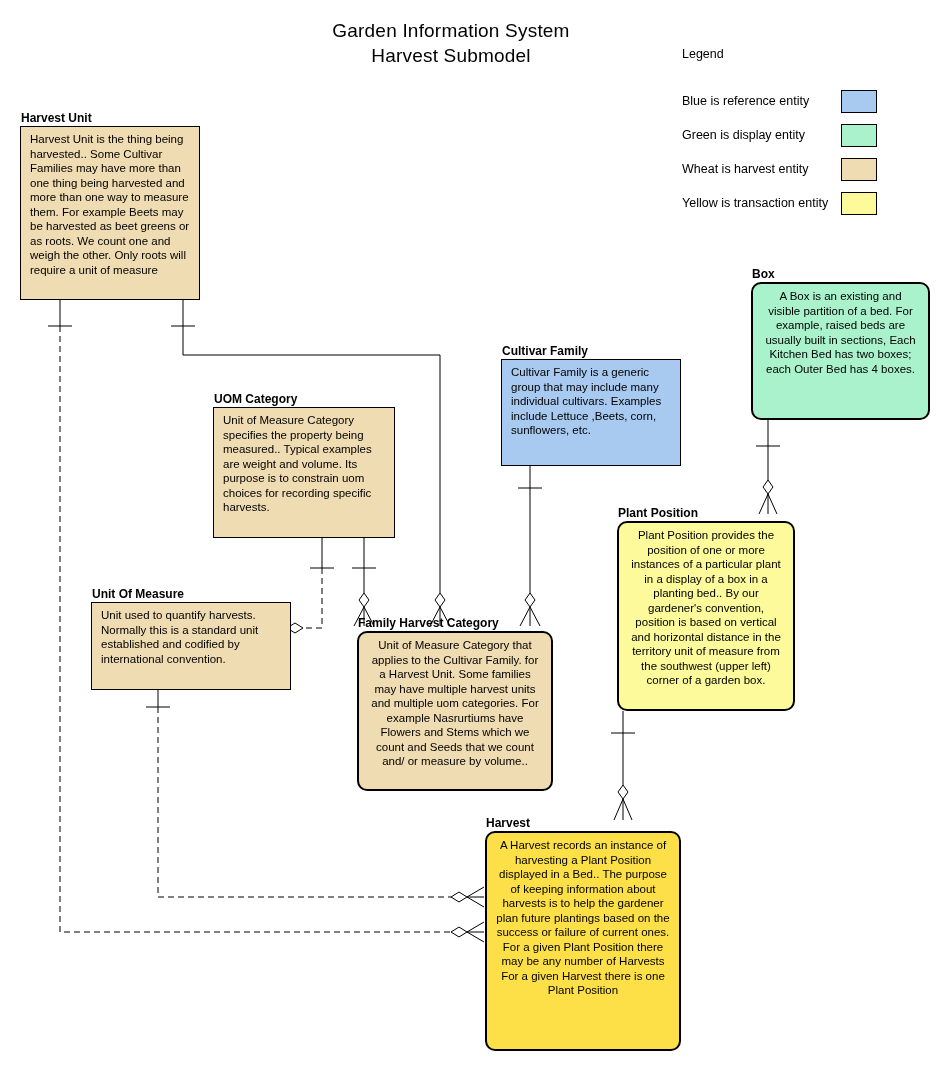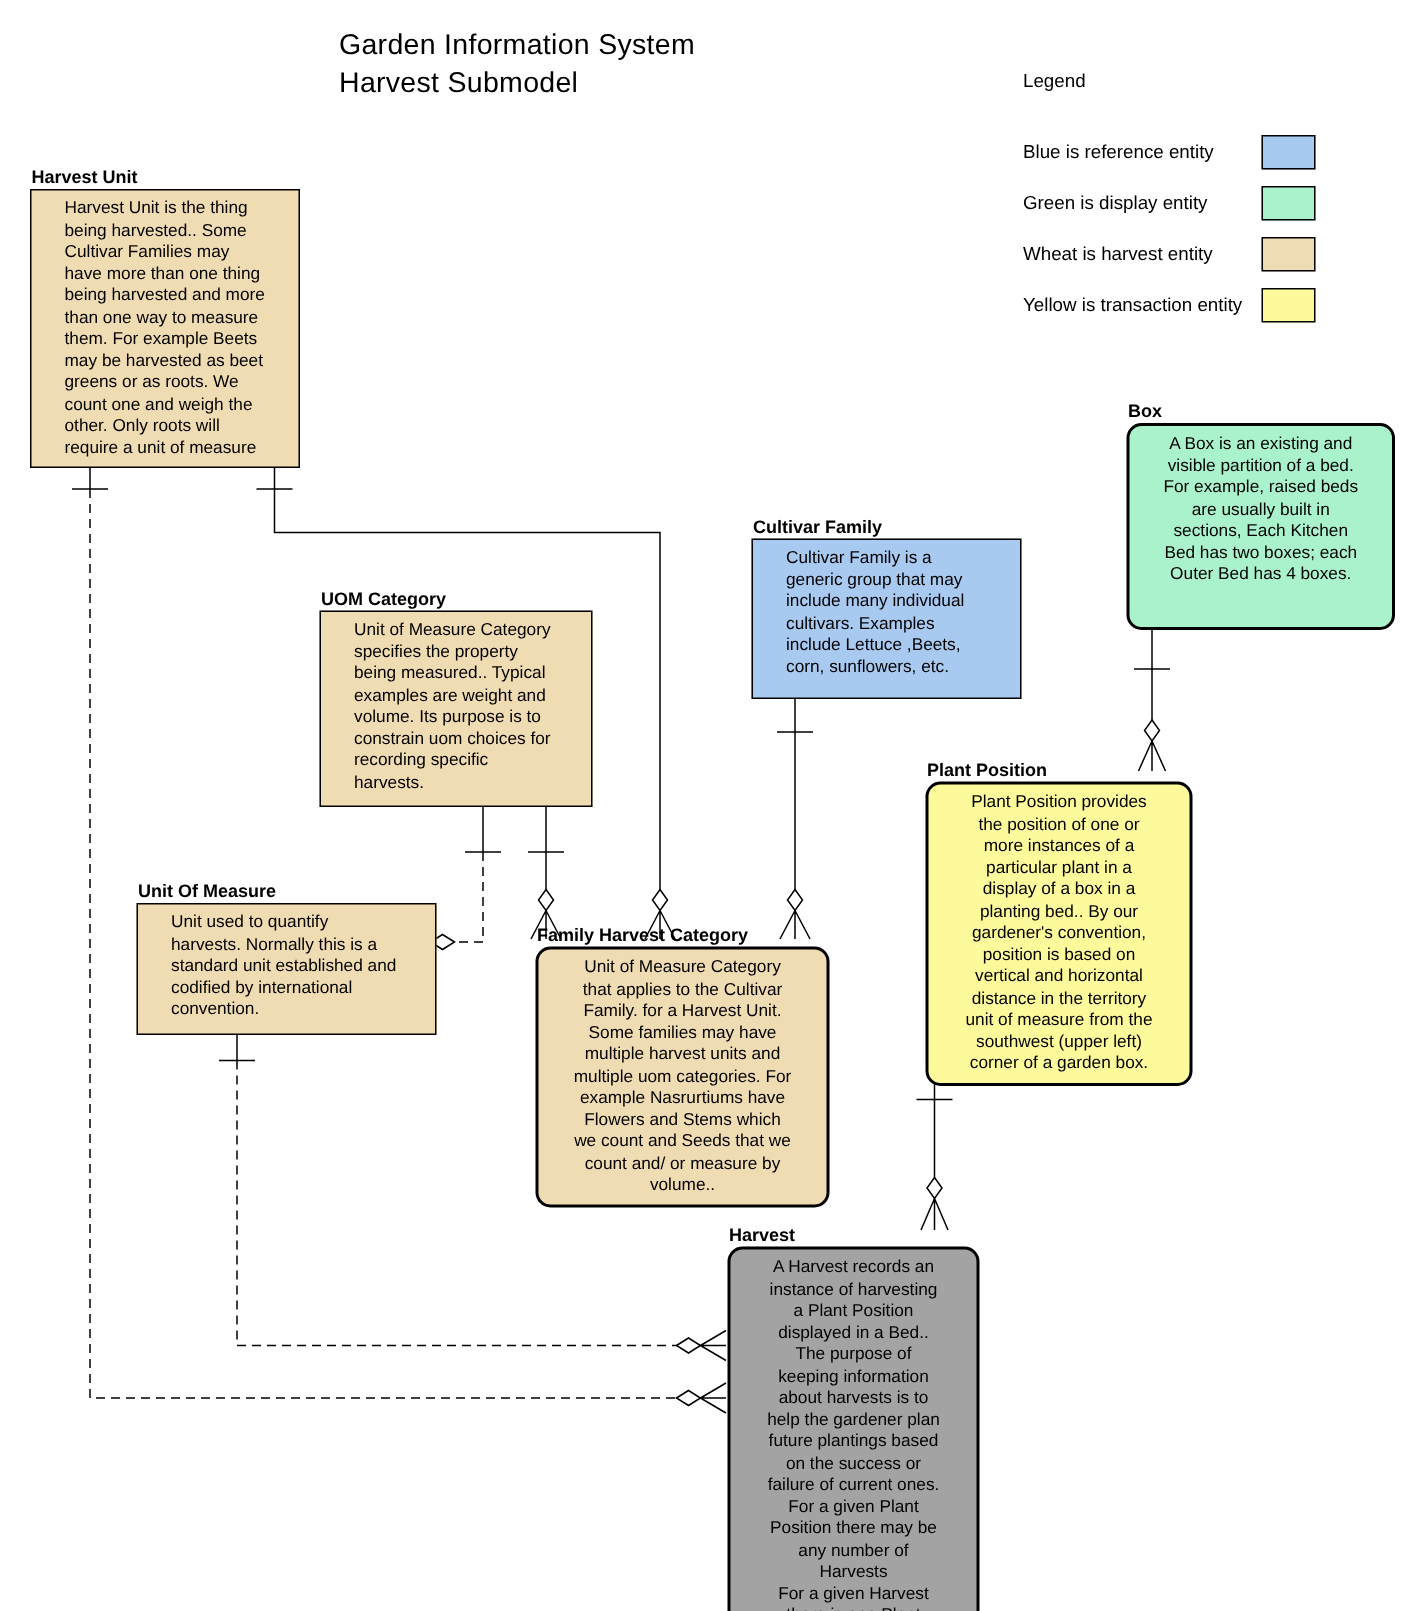--- a/index.html
+++ b/index.html
@@ -1,28 +1,28 @@
 <!DOCTYPE html>
 <html><head>
 <meta charset="utf-8">
 <style>
   html,body{margin:0;padding:0;background:#fff;}
   #stage{
     position:relative;width:952px;height:1074px;background:#ffffff;
     font-family:"Liberation Sans", sans-serif;color:#000;overflow:hidden;
   }
   .title{
-    position:absolute;left:226px;top:18px;width:450px;text-align:left;
+    position:absolute;left:226px;top:18px;width:450px;text-align:center;
     font-size:19px;line-height:25px;font-weight:500;letter-spacing:.2px;
   }
   
   .entity{position:absolute;}
   .entity-label{font-size:12px;font-weight:bold;line-height:13px;margin:0 0 1px 1px;white-space:nowrap;}
   .entity-box{
-    box-sizing:border-box;border:1px solid #000;padding:5px 22px;
+    box-sizing:border-box;border:1px solid #000;padding:5px 9px;
     font-size:11.5px;line-height:14.5px;white-space:pre-line;
   }
   .entity-box.rounded{border-radius:10px;border-width:2px;text-align:center;}
   
   .legend{position:absolute;left:682px;top:46px;width:200px;font-size:12.5px;}
   .legend-heading{line-height:16px;margin-bottom:28px;}
   .legend-row{position:relative;height:24px;margin-bottom:10px;}
   .legend-row .ltext{position:absolute;left:0;top:4px;white-space:nowrap;}
   .legend-swatch{position:absolute;left:159px;top:0;width:36px;height:23px;border:1px solid #000;box-sizing:border-box;}
   
@@ -151,18 +151,18 @@
     <div class="entity-box rounded" style="width: 178px; min-height: 190px; background-color: rgb(252, 250, 154);"><span>Plant Position provides the position of one or more instances of a particular plant in a display of a box in a planting bed.. By our gardener's convention, position is based on vertical and horizontal distance in the territory unit of measure from the southwest (upper left) corner of a garden box.</span></div>
   </div>
 
   <div class="entity" style="left:357px;top:617px;width:168px">
     <div class="entity-label">Family Harvest Category</div>
     <div class="entity-box rounded" style="width: 196px; min-height: 160px; background-color: rgb(240, 220, 178);"><span>Unit of Measure Category that applies to the Cultivar Family. for a Harvest Unit. Some families may have multiple harvest units and multiple uom categories. For example Nasrurtiums have Flowers and Stems which we count and Seeds that we count and/ or  measure by volume..</span></div>
   </div>
 
   <div class="entity" style="left:485px;top:817px;width:180px">
     <div class="entity-label">Harvest</div>
-    <div class="entity-box rounded" style="width: 168px; min-height: 220px; background-color: #a3a3a3;"><span>A Harvest records an instance of harvesting  a  Plant Position displayed in a Bed.. The purpose of keeping information about harvests is to help the gardener plan future plantings based on the success or failure of current ones.
+    <div class="entity-box rounded" style="width: 196px; min-height: 220px; background-color: #fde047;"><span>A Harvest records an instance of harvesting  a  Plant Position displayed in a Bed.. The purpose of keeping information about harvests is to help the gardener plan future plantings based on the success or failure of current ones.
 For a given  Plant Position there may be any number of Harvests
 For a given Harvest there is one Plant Position</span></div>
   </div>
 
 </div>
 
 </body></html>

